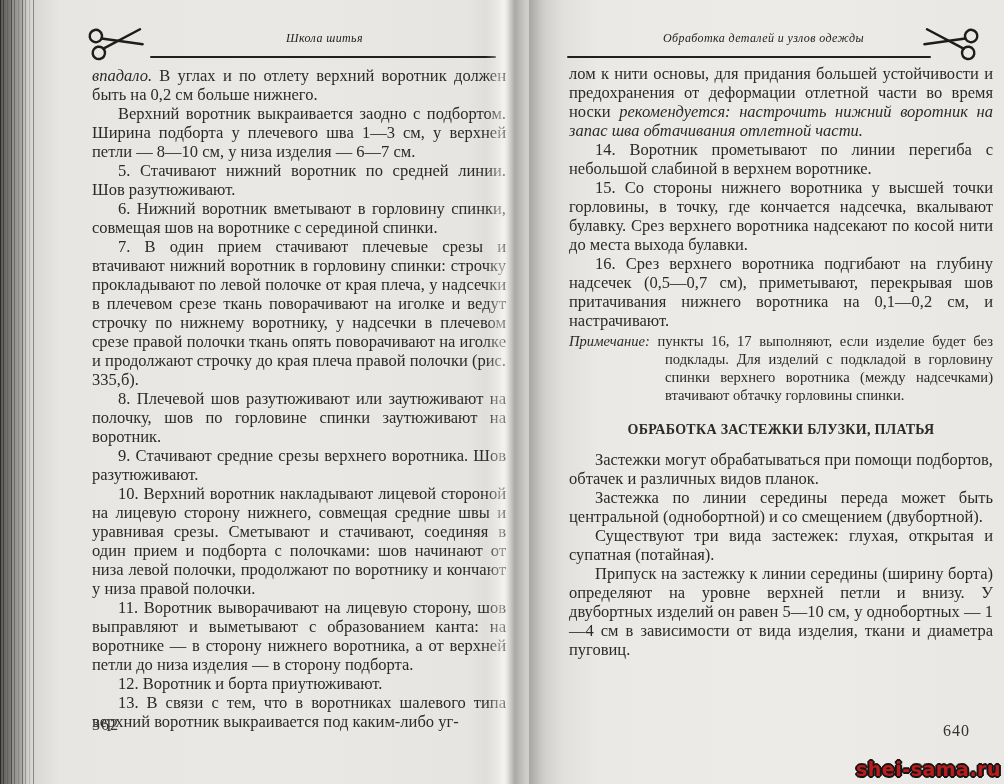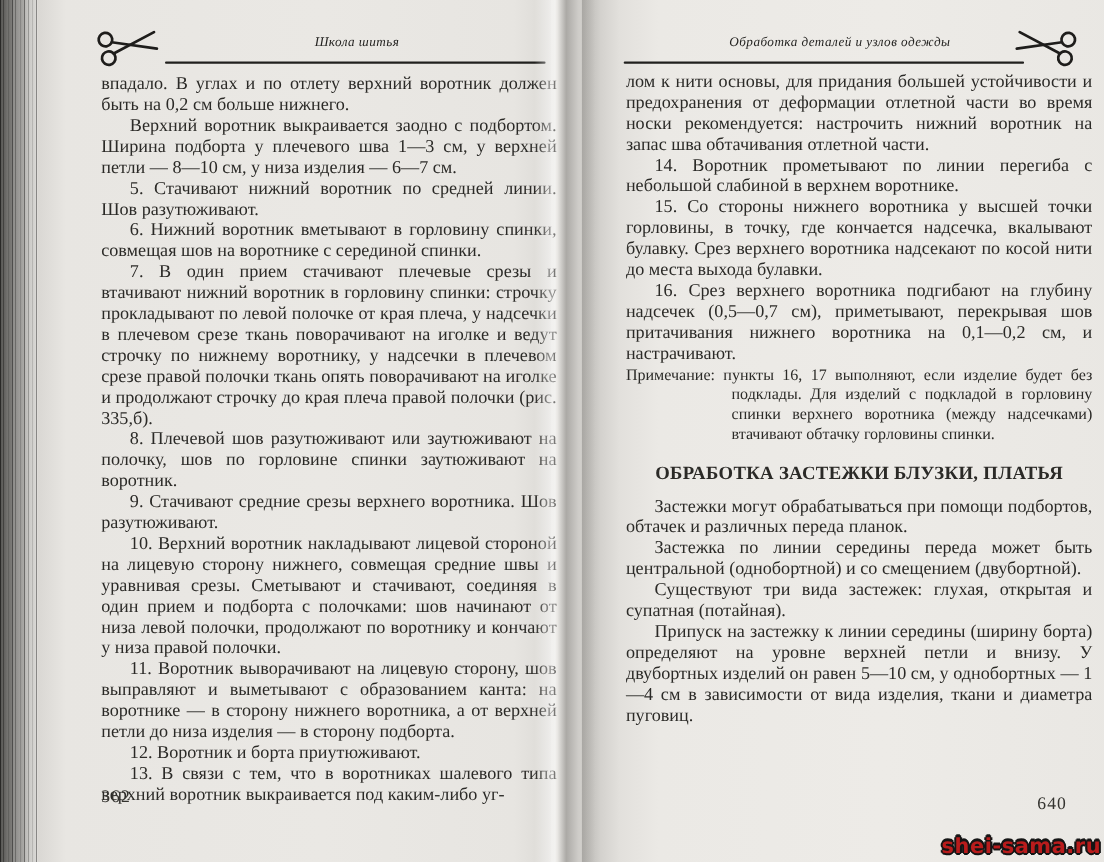--- a/index.html
+++ b/index.html
@@ -46,28 +46,28 @@
   .scissors svg{width:100%;height:100%;}
   
   .text{
     position:absolute;top:66px;font-size:16.5px;line-height:19px;
     text-align:justify;color:#2b2a27;
   }
   .page-left .text{left:58px;width:414px;}
   .page-right .text{left:40px;width:424px;top:64px;}
   .text p{margin:0;text-indent:26px;}
   .text p.noindent{text-indent:0;}
-  .italic{}
+  .italic{font-style:italic;}
   .note{
     font-size:14.6px;line-height:18px;
     padding-left:96px;text-indent:-96px !important;margin-top:2px !important;
   }
   .section-heading{
     font-weight:bold;text-align:center;text-indent:0 !important;
-    font-size:17px;letter-spacing:.3px;margin:16px 0 11px !important;
+    font-size:14px;letter-spacing:.3px;margin:16px 0 11px !important;
   }
   .pagenum{position:absolute;font-size:16px;color:#34332f;letter-spacing:1px;text-align:center;}
   .page-left .pagenum{left:58px;bottom:50px;}
   .page-right .pagenum{right:58px;bottom:44px;}
   
   .gutter{
     position:absolute;top:0;left:486px;width:60px;height:784px;pointer-events:none;
     background:linear-gradient(90deg,
       rgba(0,0,0,0) 0%, rgba(255,255,255,.55) 26%, rgba(255,255,255,.2) 34%,
       rgba(60,58,55,.35) 48%, rgba(90,88,85,.18) 66%, rgba(0,0,0,0) 100%);
@@ -126,21 +126,21 @@
     </svg>
   </span>
 
   <div class="text">
     <p class="noindent"><span>лом к нити основы, для придания большей устойчивости и предохранения от деформации отлетной части во время носки </span><span class="italic">рекомендуется: настрочить нижний воротник на запас шва обтачивания отлетной части.</span></p>
     <p>14. Воротник прометывают по линии перегиба с небольшой слабиной в верхнем воротнике.</p>
     <p>15. Со стороны нижнего воротника у высшей точки горловины, в точку, где кончается надсечка, вкалывают булавку. Срез верхнего воротника надсекают по косой нити до места выхода булавки.</p>
     <p>16. Срез верхнего воротника подгибают на глубину надсечек (0,5—0,7 см), приметывают, перекрывая шов притачивания нижнего воротника на 0,1—0,2 см, и настрачивают.</p>
     <p class="note noindent"><span class="italic">Примечание:</span><span> пункты 16, 17 выполняют, если изделие будет без подклады. Для изделий с подкладой в горловину спинки верхнего воротника (между надсечками) втачивают обтачку горловины спинки.</span></p>
     <p class="section-heading">ОБРАБОТКА ЗАСТЕЖКИ БЛУЗКИ, ПЛАТЬЯ</p>
-    <p>Застежки могут обрабатываться при помощи подбортов, обтачек и различных переда планок.</p>
+    <p>Застежки могут обрабатываться при помощи подбортов, обтачек и различных видов планок.</p>
     <p>Застежка по линии середины переда может быть центральной (однобортной) и со смещением (двубортной).</p>
     <p>Существуют три вида застежек: глухая, открытая и супатная (потайная).</p>
     <p>Припуск на застежку к линии середины (ширину борта) определяют на уровне верхней петли и внизу. У двубортных изделий он равен 5—10 см, у однобортных — 1—4 см в зависимости от вида изделия, ткани и диаметра пуговиц.</p>
   </div>
 
   <div class="pagenum">640</div>
 </div>
 
 <div class="gutter"></div>
 

